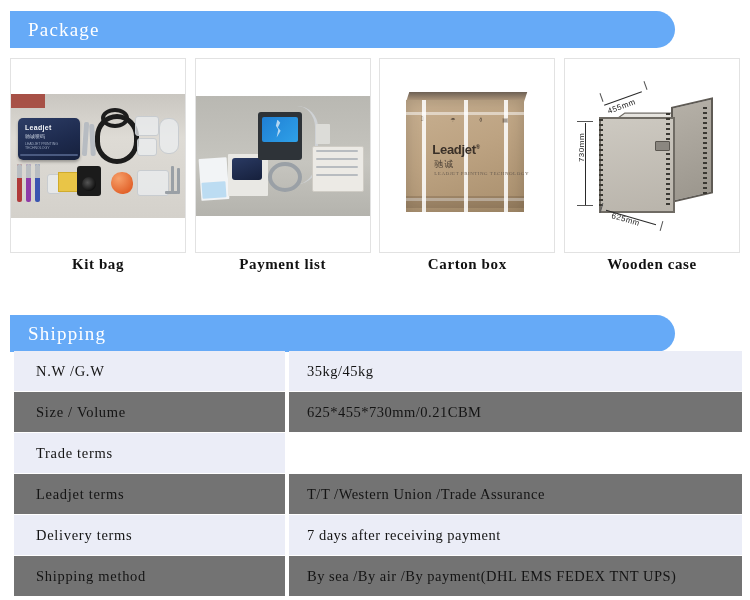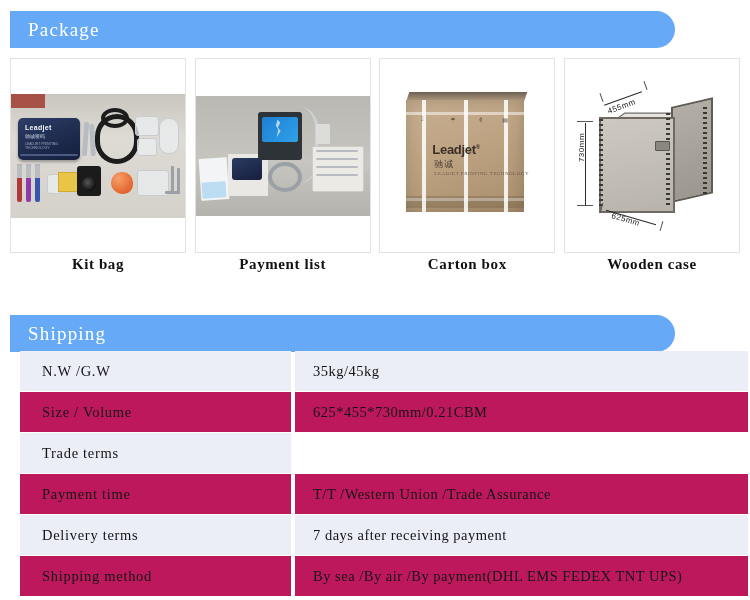--- a/index.html
+++ b/index.html
@@ -297,21 +297,21 @@
   .ph4 .arr {
     position: absolute; background: #2a2a2a;
   }
   .ph4 .tick {
     position: absolute; background: #555;
   }
 
   
   .table {
     position: absolute;
-    left: 10px;
+    left: 4px;
     top: 351px;
     width: 728px;
     padding-left: 10px;
   }
   .trow {
     display: flex;
     height: 40px;
     margin-bottom: 1px;
   }
   .trow .label {
@@ -329,21 +329,21 @@
     margin-left: 4px;
     display: flex;
     align-items: center;
     padding-left: 18px;
     box-sizing: border-box;
     font-size: 14.5px;
     letter-spacing: .5px;
     color: #141414;
   }
   .trow.odd .label, .trow.odd .value { background: #ebedf7; }
-  .trow.even .label, .trow.even .value { background: #be185d; }
+  .trow.even .label, .trow.even .value { background: #737373; }
 </style>
 </head>
 <body>
 
 <div class="page">
 
   <div class="banner" id="banner-package">
     <span class="banner-label">Package</span>
   </div>
 
@@ -479,21 +479,21 @@
       <div class="value">35kg/45kg</div>
     </div>
     <div class="trow even">
       <div class="label">Size / Volume</div>
       <div class="value">625*455*730mm/0.21CBM</div>
     </div>
     <div class="trow odd">
       <div class="label">Trade terms</div>
     </div>
     <div class="trow even">
-      <div class="label">Payment time</div>
+      <div class="label">Leadjet terms</div>
       <div class="value">T/T /Western Union /Trade Assurance</div>
     </div>
     <div class="trow odd">
       <div class="label">Delivery terms</div>
       <div class="value">7 days after receiving payment</div>
     </div>
     <div class="trow even">
       <div class="label">Shipping method</div>
       <div class="value">By sea /By air /By payment(DHL EMS FEDEX TNT UPS)</div>
     </div>

